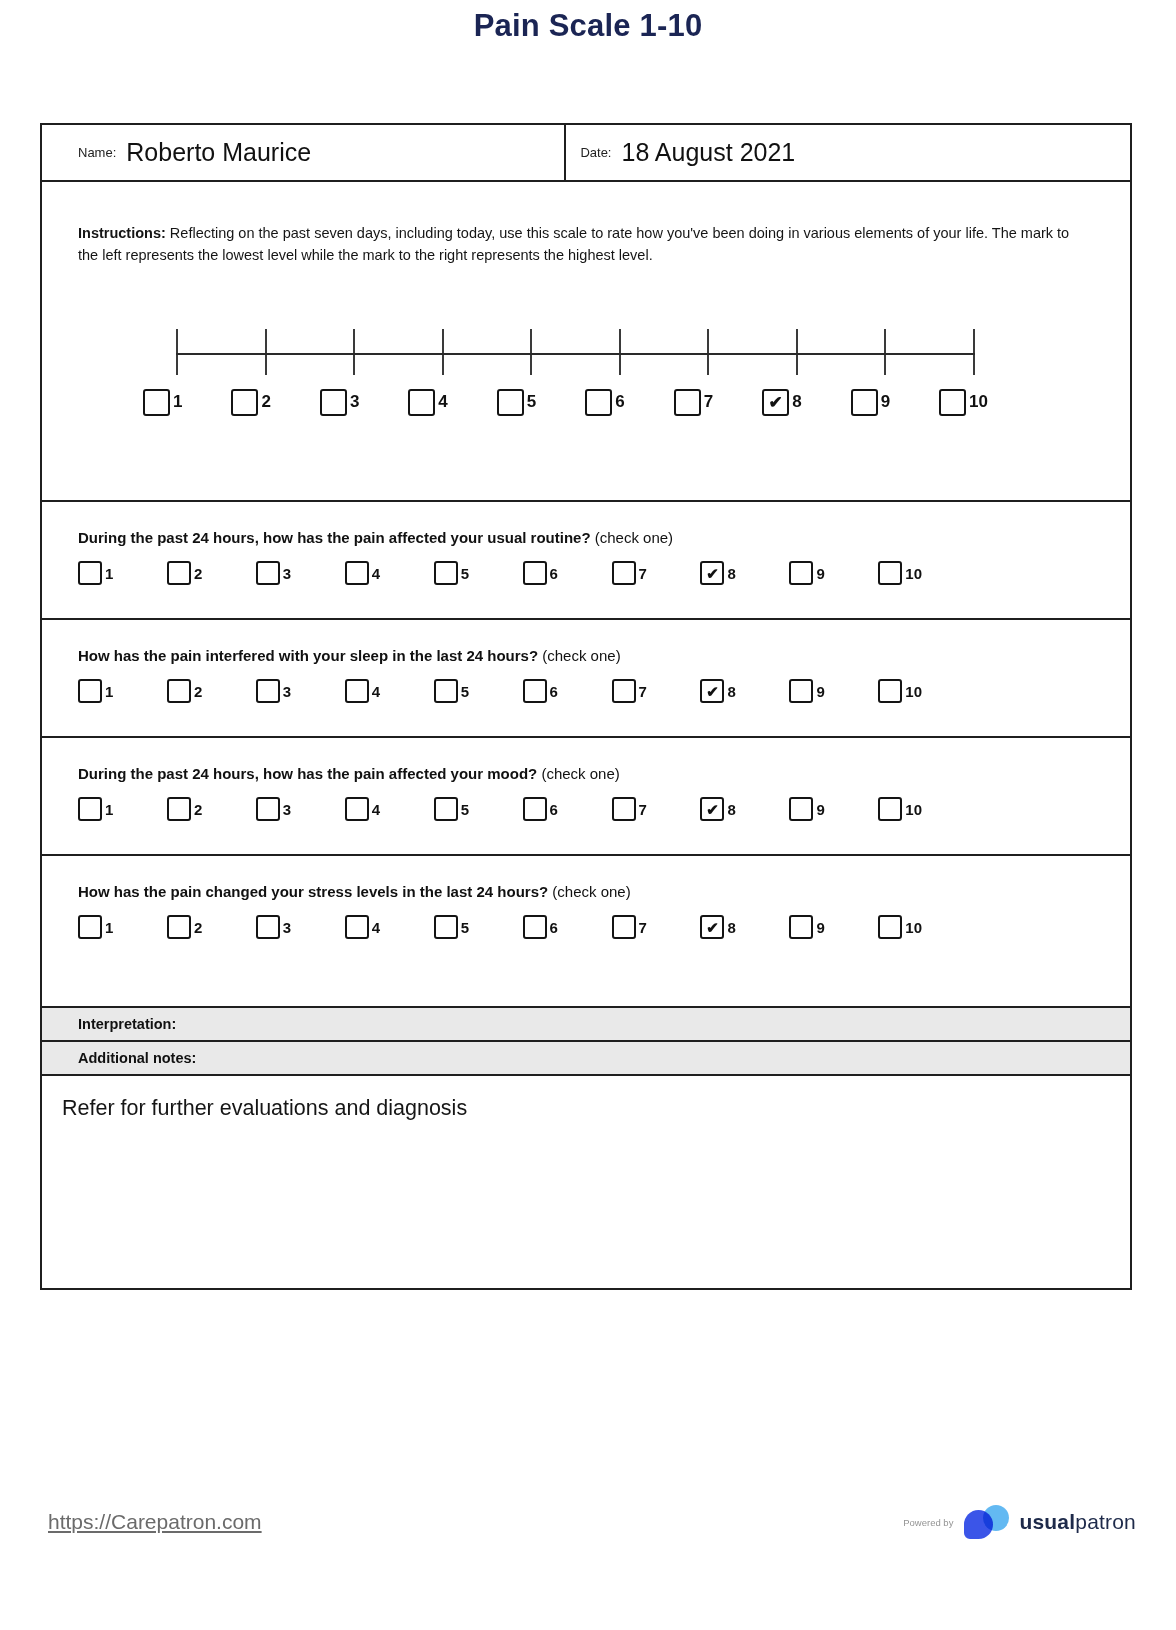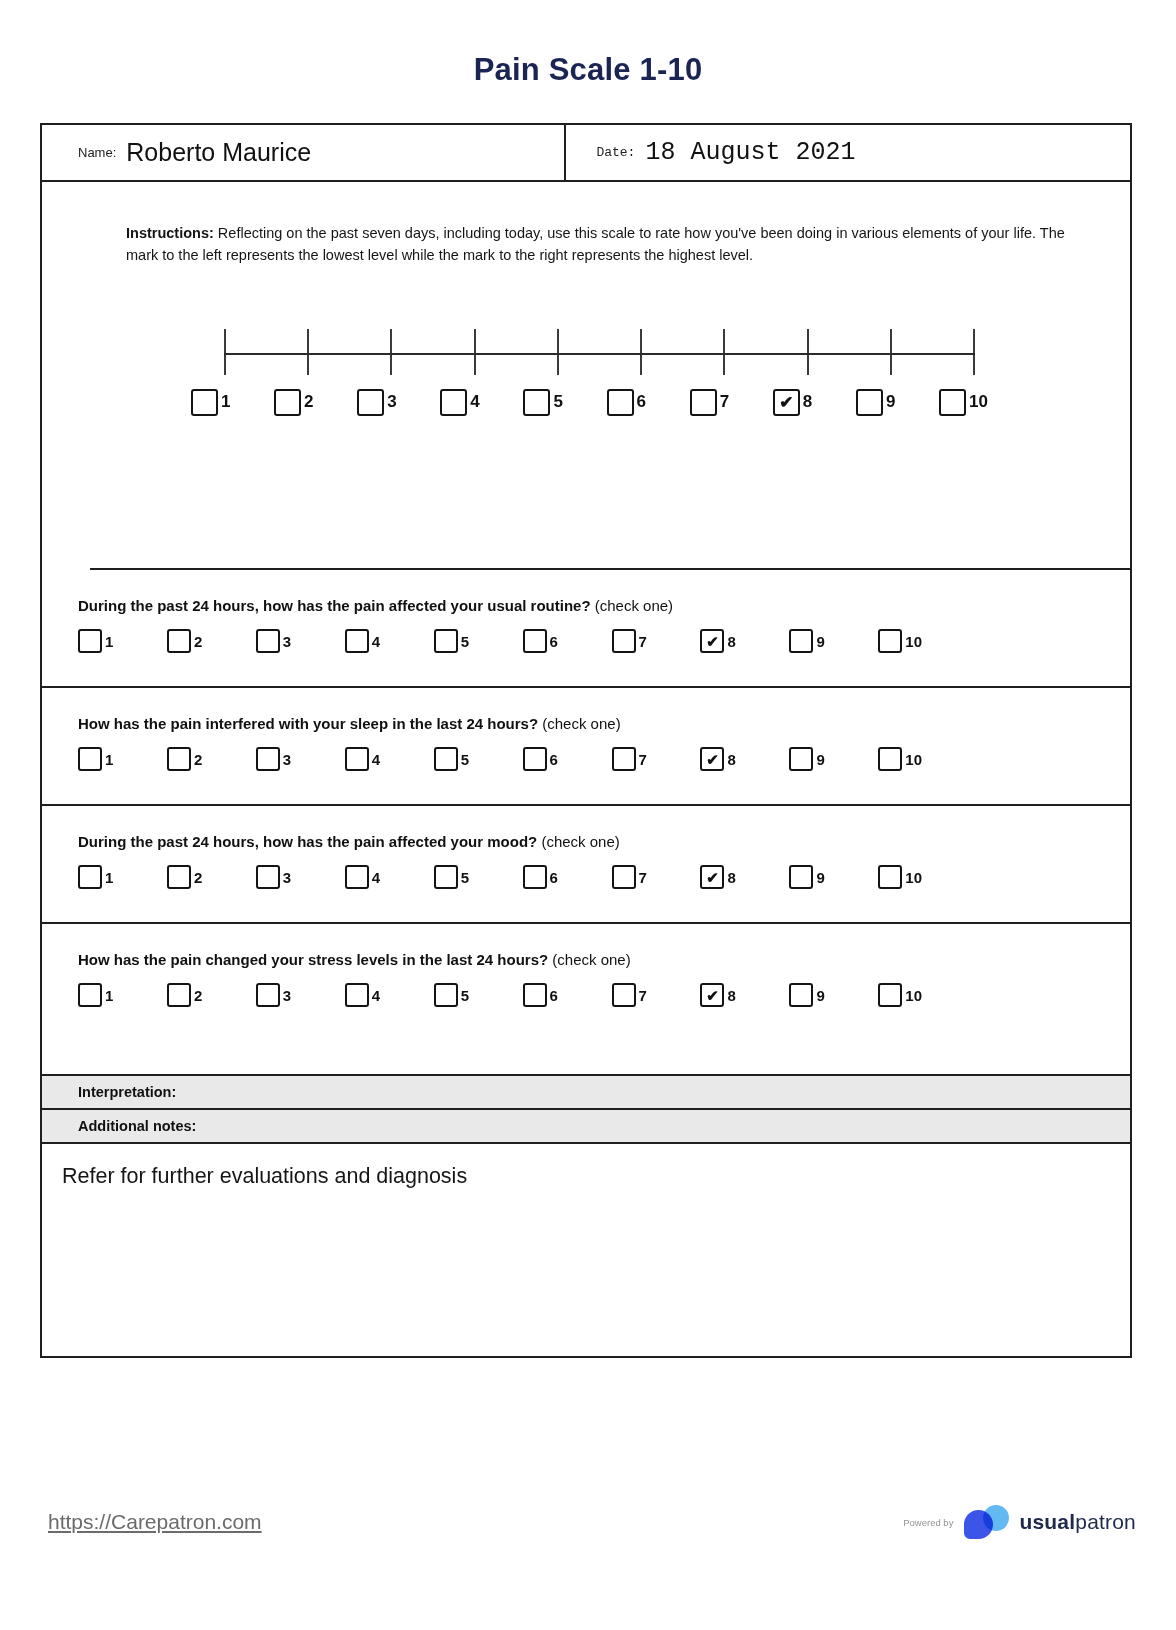--- a/index.html
+++ b/index.html
@@ -11,22 +11,21 @@
   }
   .page {
     position: relative;
     width: 1176px;
     height: 1630px;
     background: #ffffff;
     overflow: hidden;
   }
   .title {
     text-align: center;
-    margin: 0;
-    padding-top: 52px;
+    margin: 8px;
     font-size: 31px;
     font-weight: bold;
     color: #1b2554;
     letter-spacing: 0.2px;
   }
   .form-table {
     position: absolute;
     left: 40px;
     top: 123px;
     width: 1092px;
@@ -46,29 +45,28 @@
     display: flex;
     align-items: center;
     gap: 10px;
     box-sizing: border-box;
   }
   .name-cell {
     flex: 0 0 48.2%;
     border-right: 2px solid #1f1f1f;
     padding-left: 36px;
   }
-  .date-cell { flex: 1; padding-left: 30px; font-family: Liberation Mono, monospace; }
+  .date-cell { flex: 1; padding-left: 14px; }
   .small-label { font-size: 13px; color: #222; }
   .big-value { font-size: 25px; color: #111; white-space: nowrap; }
 
   
   .instructions-row {
-    height: 388px;
+    height: 320px;
     border-bottom: 2.5px solid #1f1f1f;
-    margin-left: 48px;
   }
   .instructions {
     margin: 0;
     padding: 40px 42px 0 36px;
     font-size: 14.5px;
     line-height: 1.55;
     color: #151515;
   }
   .ruler {
     margin: 62px 155px 0 134px;

